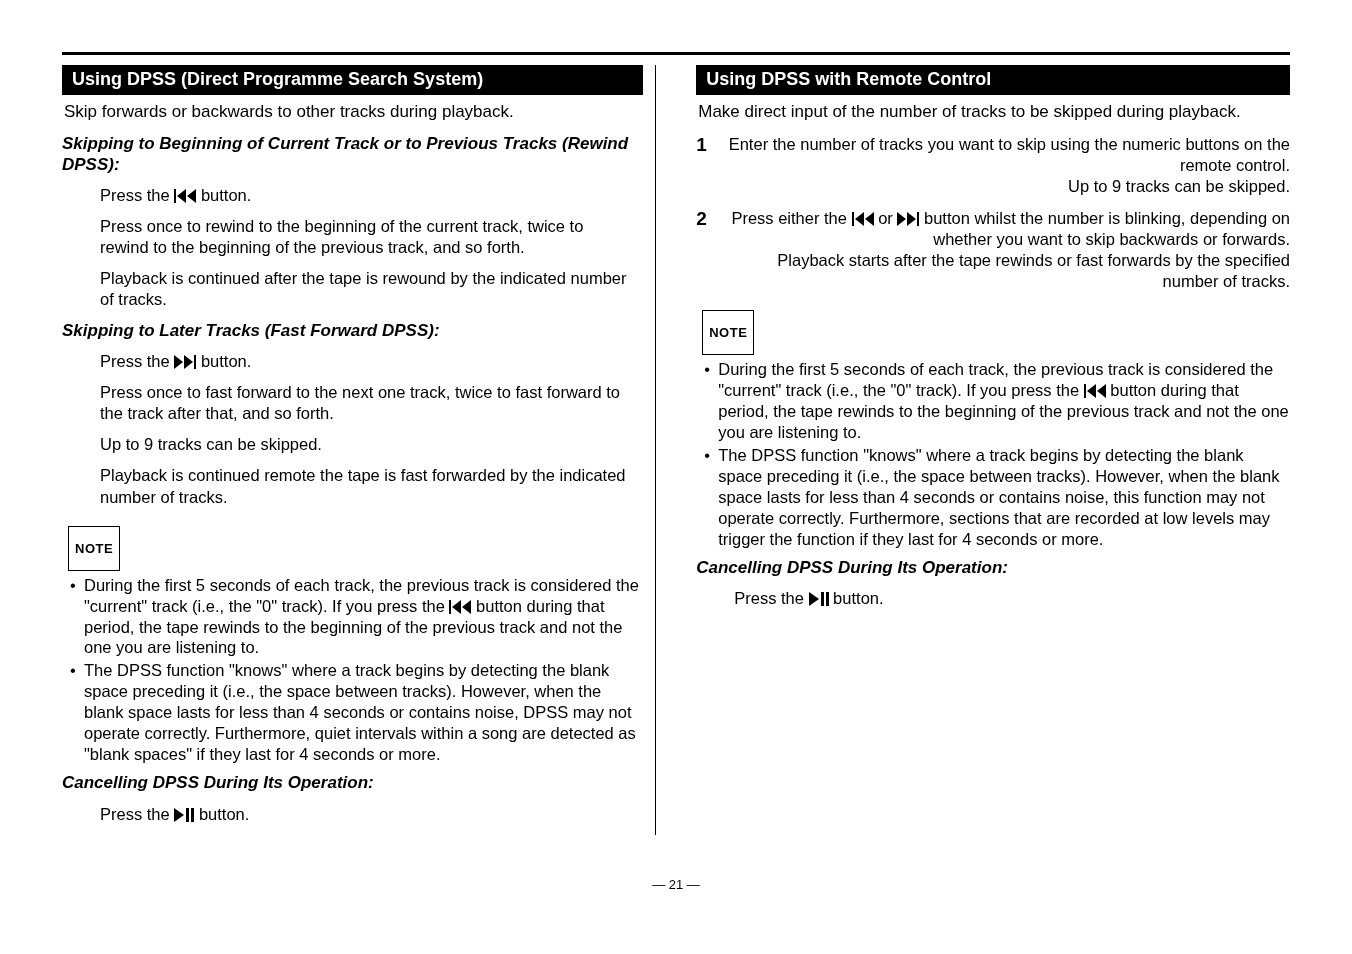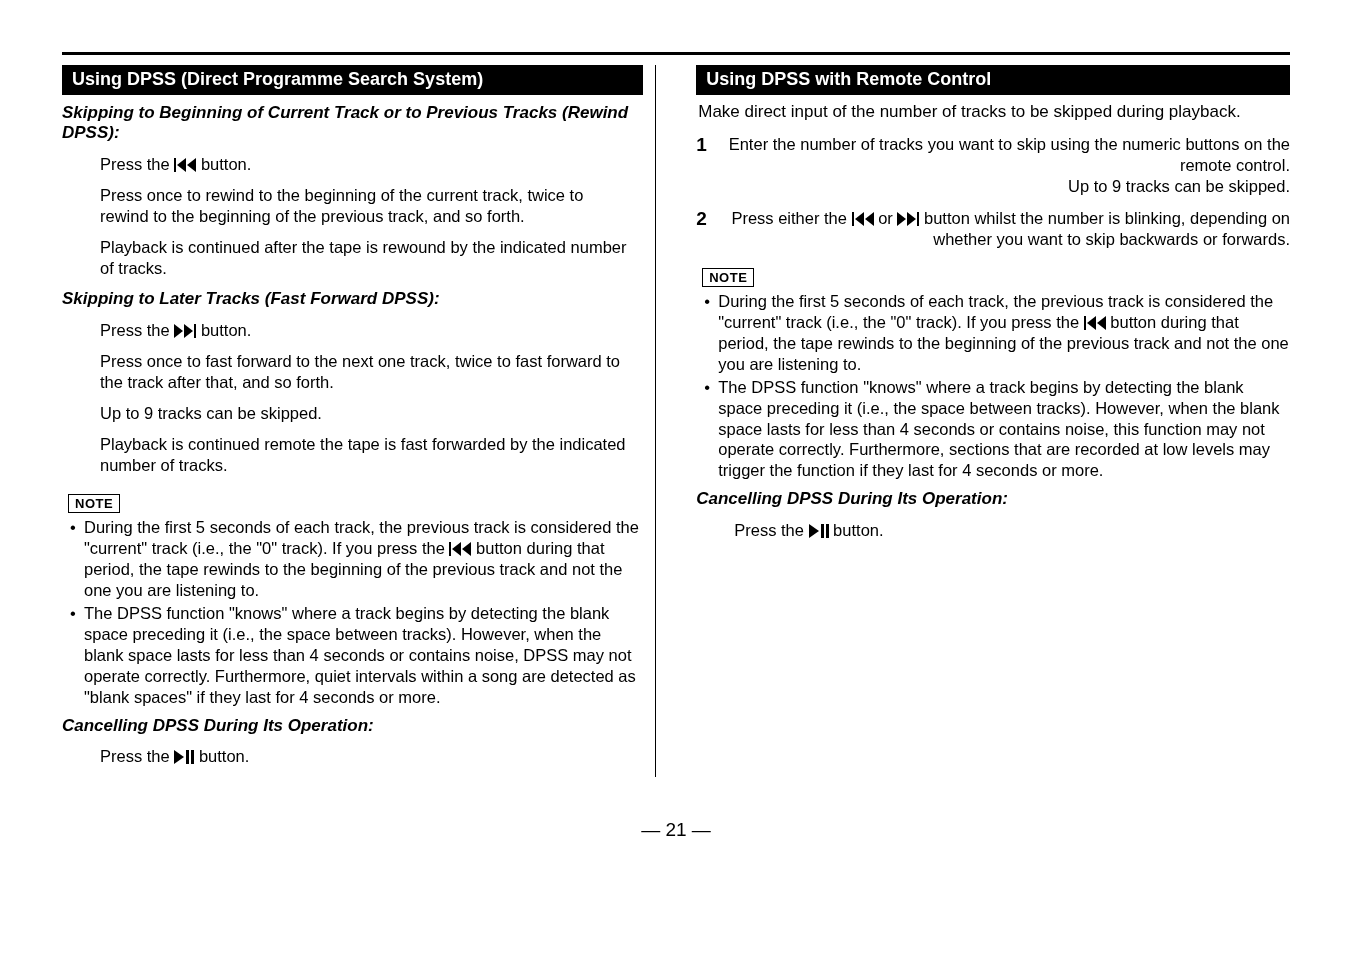--- a/index.html
+++ b/index.html
@@ -52,21 +52,21 @@
     line-height: 1.28;
     margin-left: 28px;
   }
   .body p { margin: 10px; }
 
   .note-tag {
     display: inline-block;
     border: 1.5px solid #000;
     font-weight: 700;
     font-size: 13px;
-    padding: 1px 6px;
+    padding: 14px 6px;
     letter-spacing: 0.5px;
     margin: 8px 0 4px 6px;
   }
 
   ul.notes {
     list-style: none;
     margin-left: 8px;
     font-size: 16.5px;
     line-height: 1.27;
   }
@@ -93,21 +93,21 @@
     flex: 0 0 26px;
   }
   .step .txt {
     font-size: 16.5px;
     line-height: 1.28;
     text-align: right;
   }
 
   .page-num {
     text-align: center;
-    font-size: 19px;
+    font-size: 13px;
     margin-top: 42px;
   }
 
   svg.icon {
     display: inline-block;
     vertical-align: -2px;
     width: 22px;
     height: 14px;
   }
   svg.icon.playpause { width: 20px; }
@@ -136,20 +136,21 @@
 </svg>
 
 <div class="page">
   <div class="rule"></div>
 
   <div class="cols">
 
     <div class="col left">
 
       <div class="section-bar">Using DPSS (Direct Programme Search System)</div>
+      <div class="lead">Skip forwards or backwards to other tracks during playback.</div>
 
       <div class="sub-h">Skipping to Beginning of Current Track or to Previous Tracks (Rewind DPSS):</div>
       <div class="body">
         <p>
           <span>Press the </span>
           <svg class="icon">
               <use href="#ico-prev"></use>
             </svg>
           <span> button.</span>
         </p>
@@ -215,20 +216,21 @@
             <span>Press either the </span>
             <svg class="icon">
                 <use href="#ico-prev"></use>
               </svg>
             <span> or </span>
             <svg class="icon">
                 <use href="#ico-next"></use>
               </svg>
             <span> button whilst the number is blinking, depending on whether you want to skip backwards or forwards.</span>
           </p>
+          <p>Playback starts after the tape rewinds or fast forwards by the specified number of tracks.</p>
         </div>
       </div>
 
       <div class="note-tag">NOTE</div>
       <ul class="notes">
         <li>
           <span>During the first 5 seconds of each track, the previous track is considered the "current" track (i.e., the "0" track). If you press the </span>
           <svg class="icon">
               <use href="#ico-prev"></use>
             </svg>

